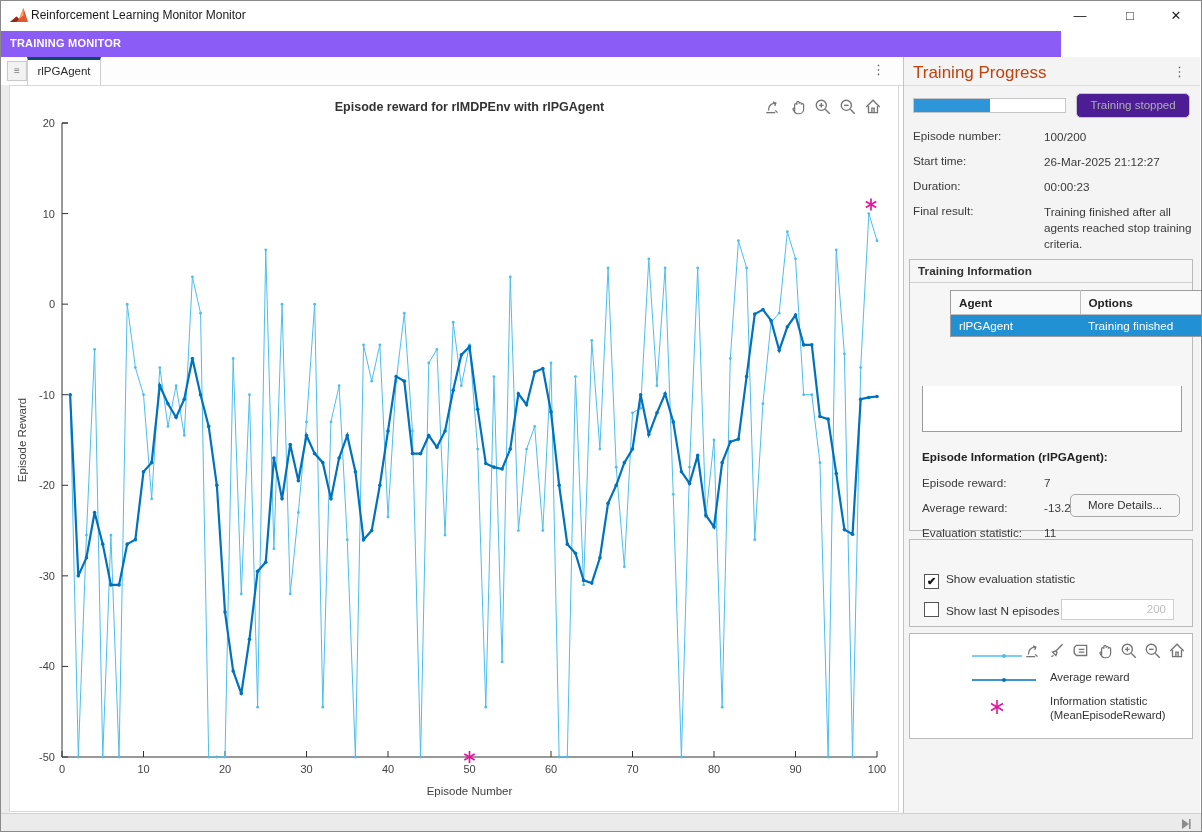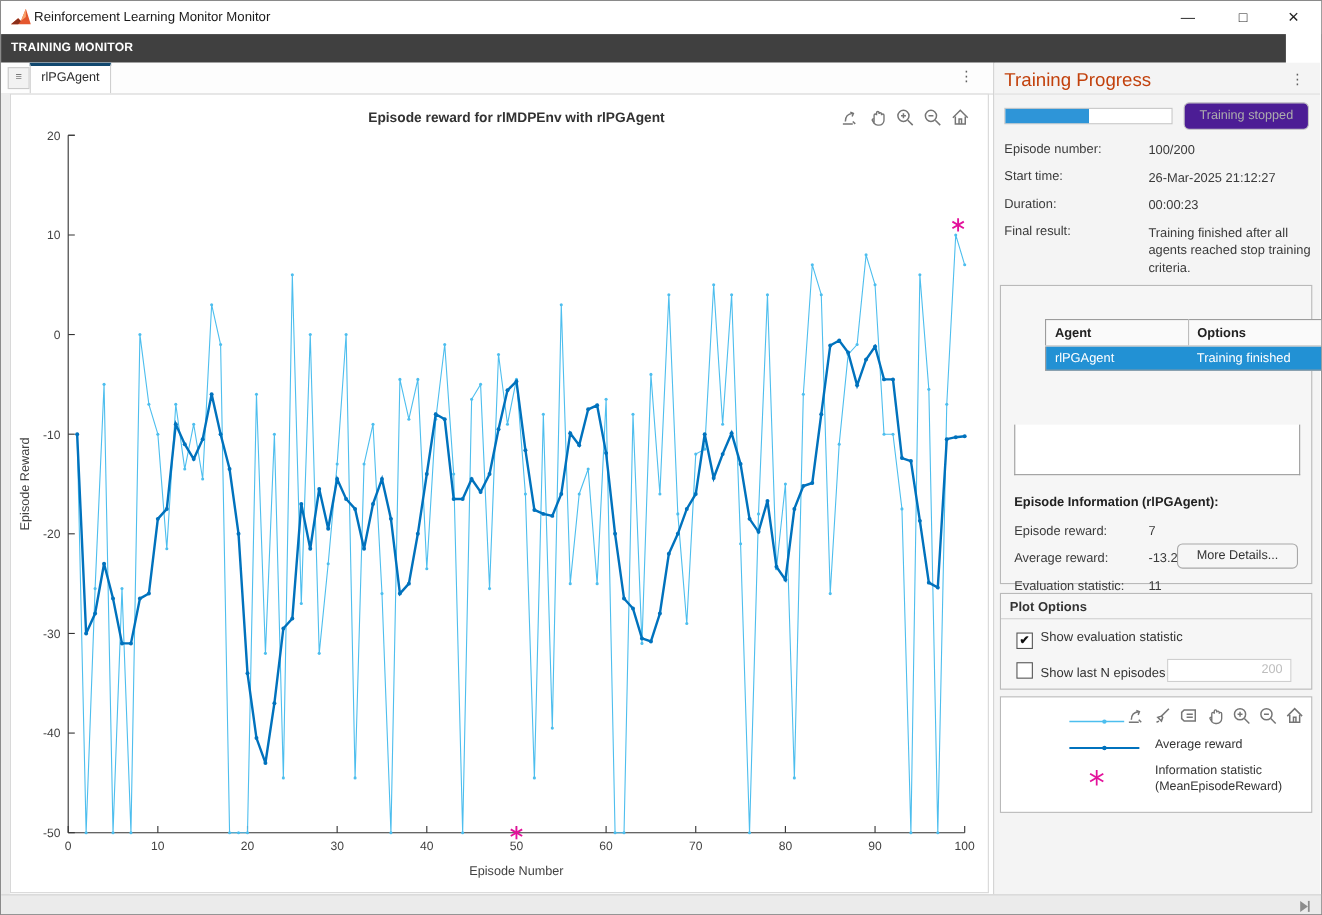--- a/index.html
+++ b/index.html
@@ -7,21 +7,21 @@
   #window{position:relative;width:1202px;height:832px;background:#fff;border:1px solid #8a8a8a;
           box-sizing:border-box;overflow:hidden;}
   
   #titlebar{position:absolute;left:0;top:0;width:1202px;height:30px;background:#ffffff;}
   #titlebar .ttl{position:absolute;left:30px;top:7px;font-size:12px;color:#1a1a1a;}
   #matlab-logo{position:absolute;left:8px;top:5px;}
   .winbtn{position:absolute;top:0;width:46px;height:30px;text-align:center;line-height:30px;
           font-size:13px;color:#222;cursor:default;}
   #btn-min{right:100px;} #btn-max{right:50px;} #btn-close{right:4px;}
   
-  #toolstrip{position:absolute;left:0;top:30px;width:1168px;height:26px;background:#404040;}
+  #toolstrip{position:absolute;left:0;top:30px;width:1060px;height:26px;background:#8b5cf6;}
   #toolstrip span{position:absolute;left:9px;top:6px;font-size:11px;font-weight:bold;color:#ffffff;
                   letter-spacing:.2px;}
   
   #tabstrip{position:absolute;left:0;top:56px;width:902px;height:28px;background:#fdfdfd;
             border-bottom:1px solid #d9d9d9;}
   #tab-menu-box{position:absolute;left:6px;top:4px;width:20px;height:20px;background:#f2f2f2;
                 border:1px solid #c9c9c9;box-sizing:border-box;color:#7a7a7a;font-size:10px;
                 text-align:center;line-height:18px;}
   #doc-tab{position:absolute;left:26px;top:0px;width:74px;height:28px;background:#ffffff;
            border-top:3px solid #11486f;border-left:1px solid #cfcfcf;border-right:1px solid #cfcfcf;
@@ -424,20 +424,21 @@
     <div class="fieldrow" style="top:122px">
       <span class="lab">Duration:</span>
       <span class="val">00:00:23</span>
     </div>
     <div class="fieldrow" style="top:147px">
       <span class="lab">Final result:</span>
       <span class="val">Training finished after all agents reached stop training criteria.</span>
     </div>
 
     <div class="groupbox" style="top:202px;height:272px">
+      <div class="gb-title">Training Information</div>
       <table id="agent-table">
         <tbody>
             <tr>
           <th>Agent</th>
           <th>Options</th>
         </tr>
         <tr>
           <td>rlPGAgent</td>
           <td>Training finished</td>
         </tr>
@@ -454,21 +455,20 @@
         <span class="val">-13.2</span>
       </div>
       <div class="statrow" style="top:266px">
         <span>Evaluation statistic:</span>
         <span class="val">11</span>
       </div>
       <div class="mini-btn" style="top:235px;width:110px;height:23px;line-height:21px;top:234px;">More Details...</div>
     </div>
 
     <div class="groupbox" style="top:482px;height:88px">
-      <div class="gb-title">Plot Options</div>
       <div class="cbrow" style="top:32px">
         <span class="cb">✔</span><span>Show evaluation statistic</span>
       </div>
       <div class="cbrow" style="top:62px;width:262px">
         <span class="cb"></span><span>Show last N episodes</span>
         <span id="n-episodes-input">200</span>
       </div>
     </div>
 
     <div id="legendbox">

